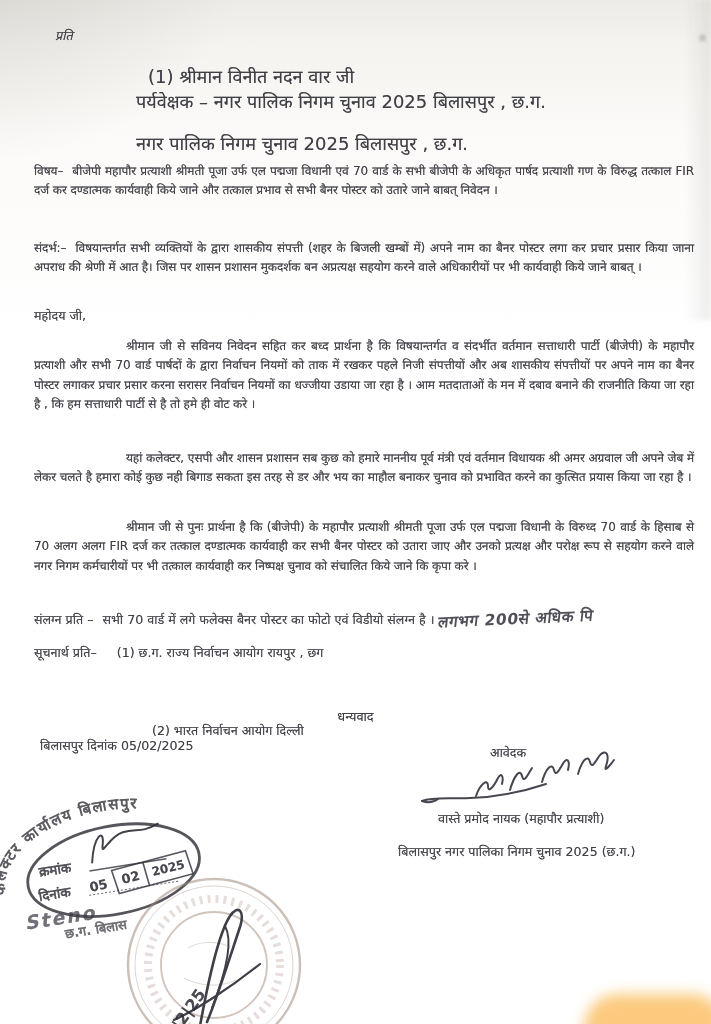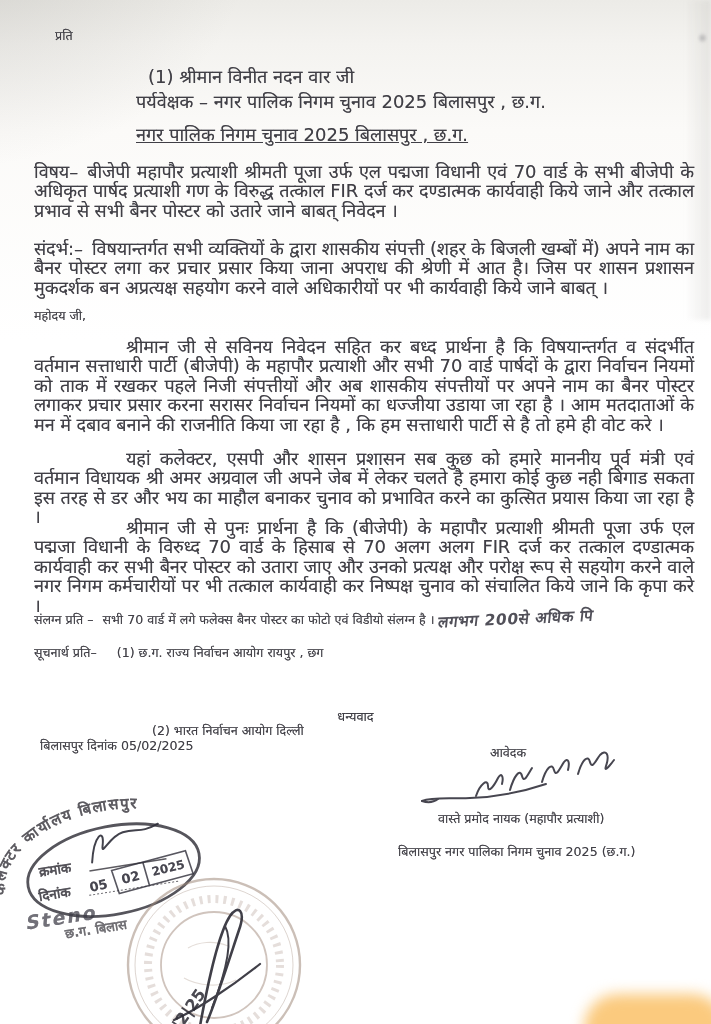--- a/index.html
+++ b/index.html
@@ -10,21 +10,21 @@
   }
   .shade-top{position:absolute;left:0;top:0;width:711px;height:360px;
     background:linear-gradient(180deg,#ecebe7 0px,#f4f3f0 45px,#fbfaf8 130px,#ffffff 340px);}
   .shade-corner{position:absolute;left:-50px;top:-50px;width:300px;height:220px;
     background:radial-gradient(ellipse at 0 0,rgba(158,156,150,.30),rgba(158,156,150,0) 70%);}
   .shade-right{position:absolute;right:0;top:0;width:26px;height:320px;
     background:linear-gradient(to left,rgba(175,173,169,.22),rgba(175,173,169,0));filter:blur(2px);}
   .smudge{position:absolute;left:698px;top:32px;width:9px;height:12px;border-radius:50%;
     background:radial-gradient(circle,rgba(120,120,126,.45),rgba(120,120,126,0) 70%);filter:blur(1px);}
   .line{position:absolute;white-space:nowrap;font-size:12.6px;}
-  .para{position:absolute;left:34px;width:660px;font-size:18px;line-height:19.4px;
+  .para{position:absolute;left:34px;width:660px;font-size:12px;line-height:19.4px;
     text-align:justify;letter-spacing:-.1px;}
   .indent{text-indent:92px;}
   .lbl{margin-right:9px;}
   .recip{position:absolute;white-space:nowrap;font-size:18px;}
   .center{position:absolute;left:0;width:711px;text-align:center;font-size:12.8px;}
   .hand{display:inline-block;transform:rotate(-2.5deg) skewX(-9deg);
     font-size:15.5px;color:#33323d;letter-spacing:.5px;text-shadow:none;font-weight:bold;opacity:.85;}
   .steno{position:absolute;left:26px;top:906px;font-size:19px;color:#3b3a45;opacity:.72;
     transform:rotate(-9deg) skewX(-14deg);letter-spacing:2px;font-weight:bold;}
   .sig-svg{position:absolute;left:418px;top:746px;}
@@ -37,25 +37,25 @@
 </head>
 <body>
 
 <div class="page">
 
   <div class="shade-top"></div>
   <div class="shade-corner"></div>
   <div class="shade-right"></div>
   <div class="smudge"></div>
 
-  <div class="line" style="left:55px;top:27px;">प्रति</div>
+  <div class="line" style="left:55px;top:27px;font-style:italic;">प्रति</div>
 
   <div class="recip" style="left:148px;top:64px;">(1) श्रीमान विनीत नदन वार जी</div>
   <div class="recip" style="left:136px;top:89px;">पर्यवेक्षक – नगर पालिक निगम चुनाव 2025 बिलासपुर , छ.ग.</div>
-  <div class="recip" style="left:136px;top:122px;text-decoration:underline;">नगर पालिक निगम चुनाव 2025 बिलासपुर , छ.ग.</div>
+  <div class="recip" style="left:136px;top:131px;">नगर पालिक निगम चुनाव 2025 बिलासपुर , छ.ग.</div>
 
   <div class="para" style="top:162px;">
     <span class="lbl">विषय–</span><span>बीजेपी महापौर प्रत्याशी श्रीमती पूजा उर्फ एल पद्मजा विधानी एवं 70 वार्ड के सभी बीजेपी के अधिकृत पार्षद प्रत्याशी गण के विरुद्ध तत्काल FIR दर्ज कर दण्डात्मक कार्यवाही किये जाने और तत्काल प्रभाव से सभी बैनर पोस्टर को उतारे जाने बाबत् निवेदन ।</span>
   </div>
 
   <div class="para" style="top:239px;">
     <span class="lbl">संदर्भ:–</span><span>विषयान्तर्गत सभी व्यक्तियों के द्वारा शासकीय संपत्ती (शहर के बिजली खम्बों में) अपने नाम का बैनर पोस्टर लगा कर प्रचार प्रसार किया जाना अपराध की श्रेणी में आत है। जिस पर शासन प्रशासन मुकदर्शक बन अप्रत्यक्ष सहयोग करने वाले अधिकारीयों पर भी कार्यवाही किये जाने बाबत् ।</span>
   </div>
 
   <div class="line" style="left:34px;top:307px;">महोदय जी,</div>

